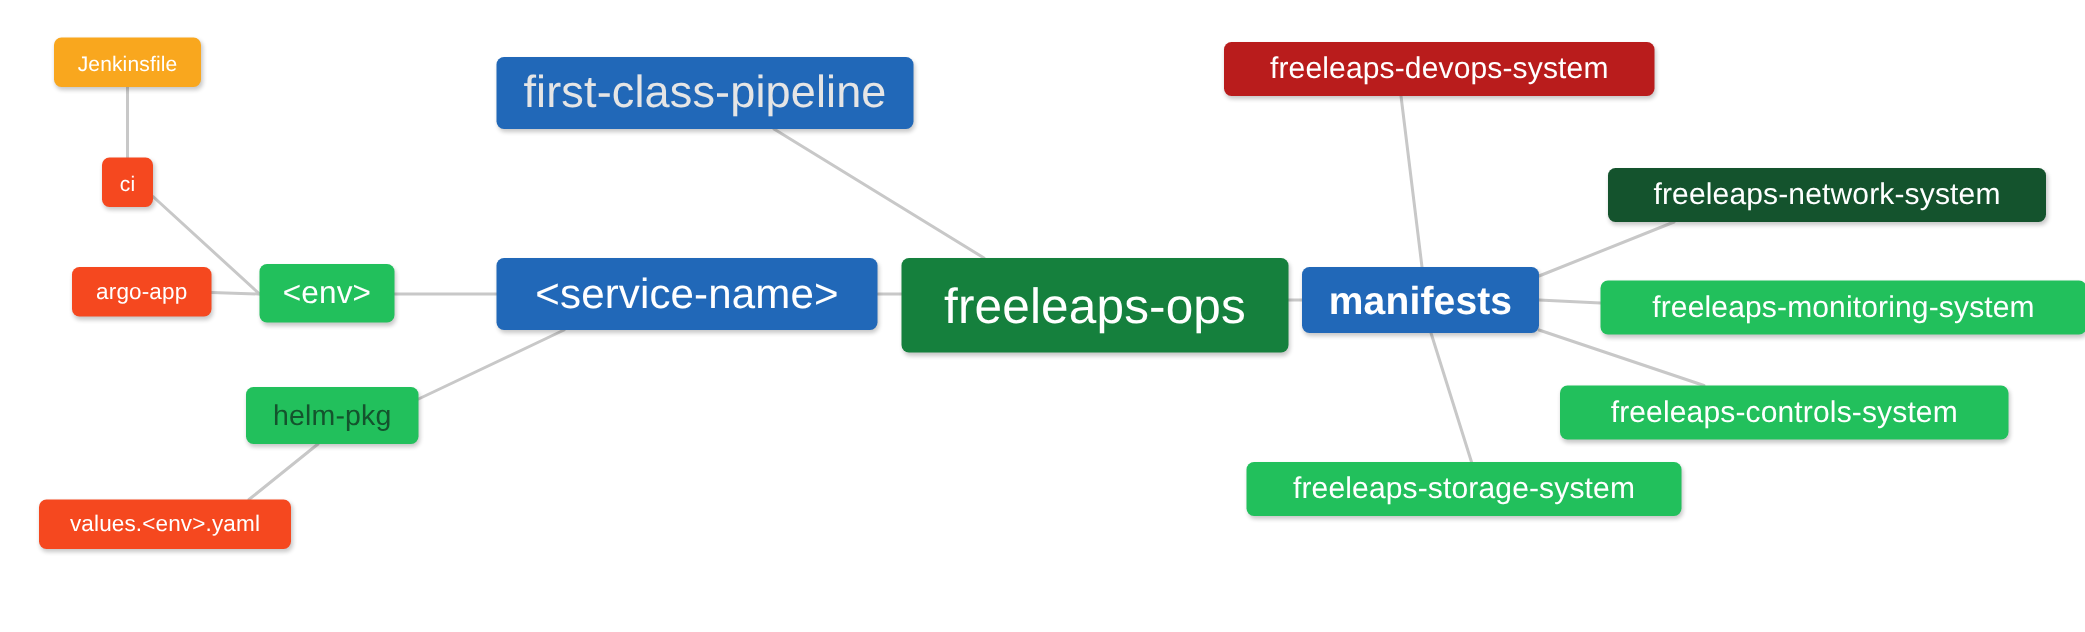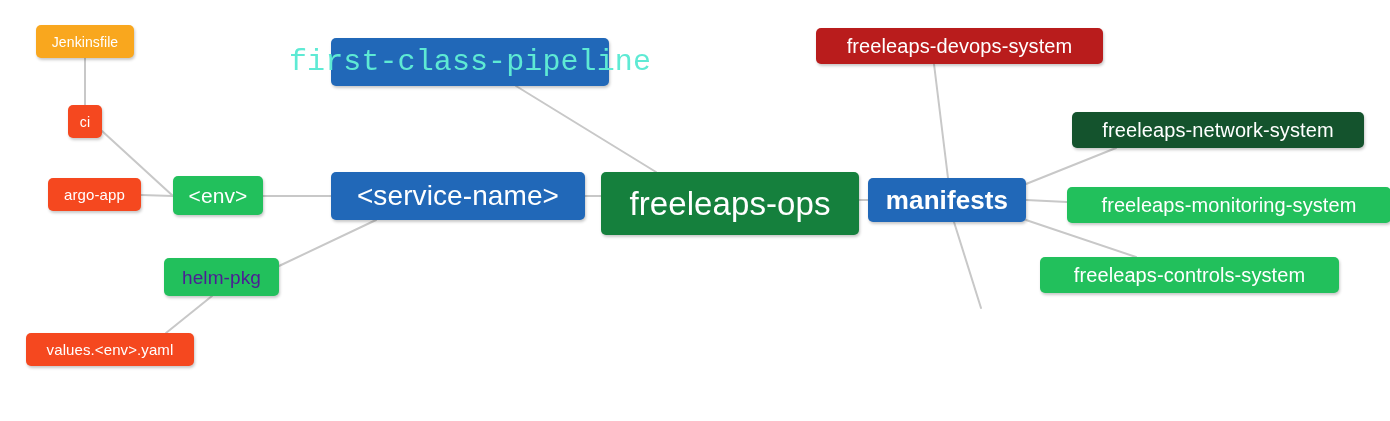--- a/index.html
+++ b/index.html
@@ -74,27 +74,27 @@
     </div>
     <div class="node" style="left: 52px; top: 105px; width: 34px; height: 33px; background: rgb(245, 72, 31); color: rgb(255, 255, 255); font-size: 14px;">
       <span class="node-label">ci</span>
     </div>
     <div class="node" style="left: 32px; top: 178px; width: 93px; height: 33px; background: rgb(245, 72, 31); color: rgb(255, 255, 255); font-size: 15px;">
       <span class="node-label">argo-app</span>
     </div>
     <div class="node" style="left: 157px; top: 176px; width: 90px; height: 39px; background: rgb(34, 192, 92); color: rgb(255, 255, 255); font-size: 21px;">
       <span class="node-label">&lt;env&gt;</span>
     </div>
-    <div class="node" style="left: 148px; top: 258px; width: 115px; height: 38px; background: rgb(34, 192, 92); color: #4c1d95; font-size: 19px;">
+    <div class="node" style="left: 148px; top: 258px; width: 115px; height: 38px; background: rgb(34, 192, 92); color: #14532d; font-size: 19px;">
       <span class="node-label">helm-pkg</span>
     </div>
     <div class="node" style="left: 10px; top: 333px; width: 168px; height: 33px; background: rgb(245, 72, 31); color: rgb(255, 255, 255); font-size: 15px;">
       <span class="node-label">values.&lt;env&gt;.yaml</span>
     </div>
-    <div class="node" style="left: 315px; top: 38px; width: 278px; height: 48px; background: rgb(33, 104, 184); color: #5eead4; font-size: 30px; font-family: Liberation Mono, monospace;">
+    <div class="node" style="left: 315px; top: 38px; width: 278px; height: 48px; background: rgb(33, 104, 184); color: #e5e5e5; font-size: 30px;">
       <span class="node-label">first-class-pipeline</span>
     </div>
     <div class="node" style="left: 315px; top: 172px; width: 254px; height: 48px; background: rgb(33, 104, 184); color: rgb(255, 255, 255); font-size: 28px;">
       <span class="node-label">&lt;service-name&gt;</span>
     </div>
     <div class="node" style="left: 585px; top: 172px; width: 258px; height: 63px; background: #15803d; color: rgb(255, 255, 255); font-size: 33px;">
       <span class="node-label">freeleaps-ops</span>
     </div>
     <div class="node" style="left: 852px; top: 178px; width: 158px; height: 44px; background: rgb(33, 104, 184); color: rgb(255, 255, 255); font-size: 26px; font-weight: bold;">
       <span class="node-label">manifests</span>
@@ -104,13 +104,16 @@
     </div>
     <div class="node" style="left: 1056px; top: 112px; width: 292px; height: 36px; background: #14532d; color: rgb(255, 255, 255); font-size: 20px;">
       <span class="node-label">freeleaps-network-system</span>
     </div>
     <div class="node" style="left: 1051px; top: 187px; width: 324px; height: 36px; background: rgb(34, 192, 92); color: rgb(255, 255, 255); font-size: 20px;">
       <span class="node-label">freeleaps-monitoring-system</span>
     </div>
     <div class="node" style="left: 1024px; top: 257px; width: 299px; height: 36px; background: rgb(34, 192, 92); color: rgb(255, 255, 255); font-size: 20px;">
       <span class="node-label">freeleaps-controls-system</span>
     </div>
+    <div class="node" style="left: 815px; top: 308px; width: 290px; height: 36px; background: rgb(34, 192, 92); color: rgb(255, 255, 255); font-size: 20px;">
+      <span class="node-label">freeleaps-storage-system</span>
+    </div>
   </div>
 
 </body></html>

